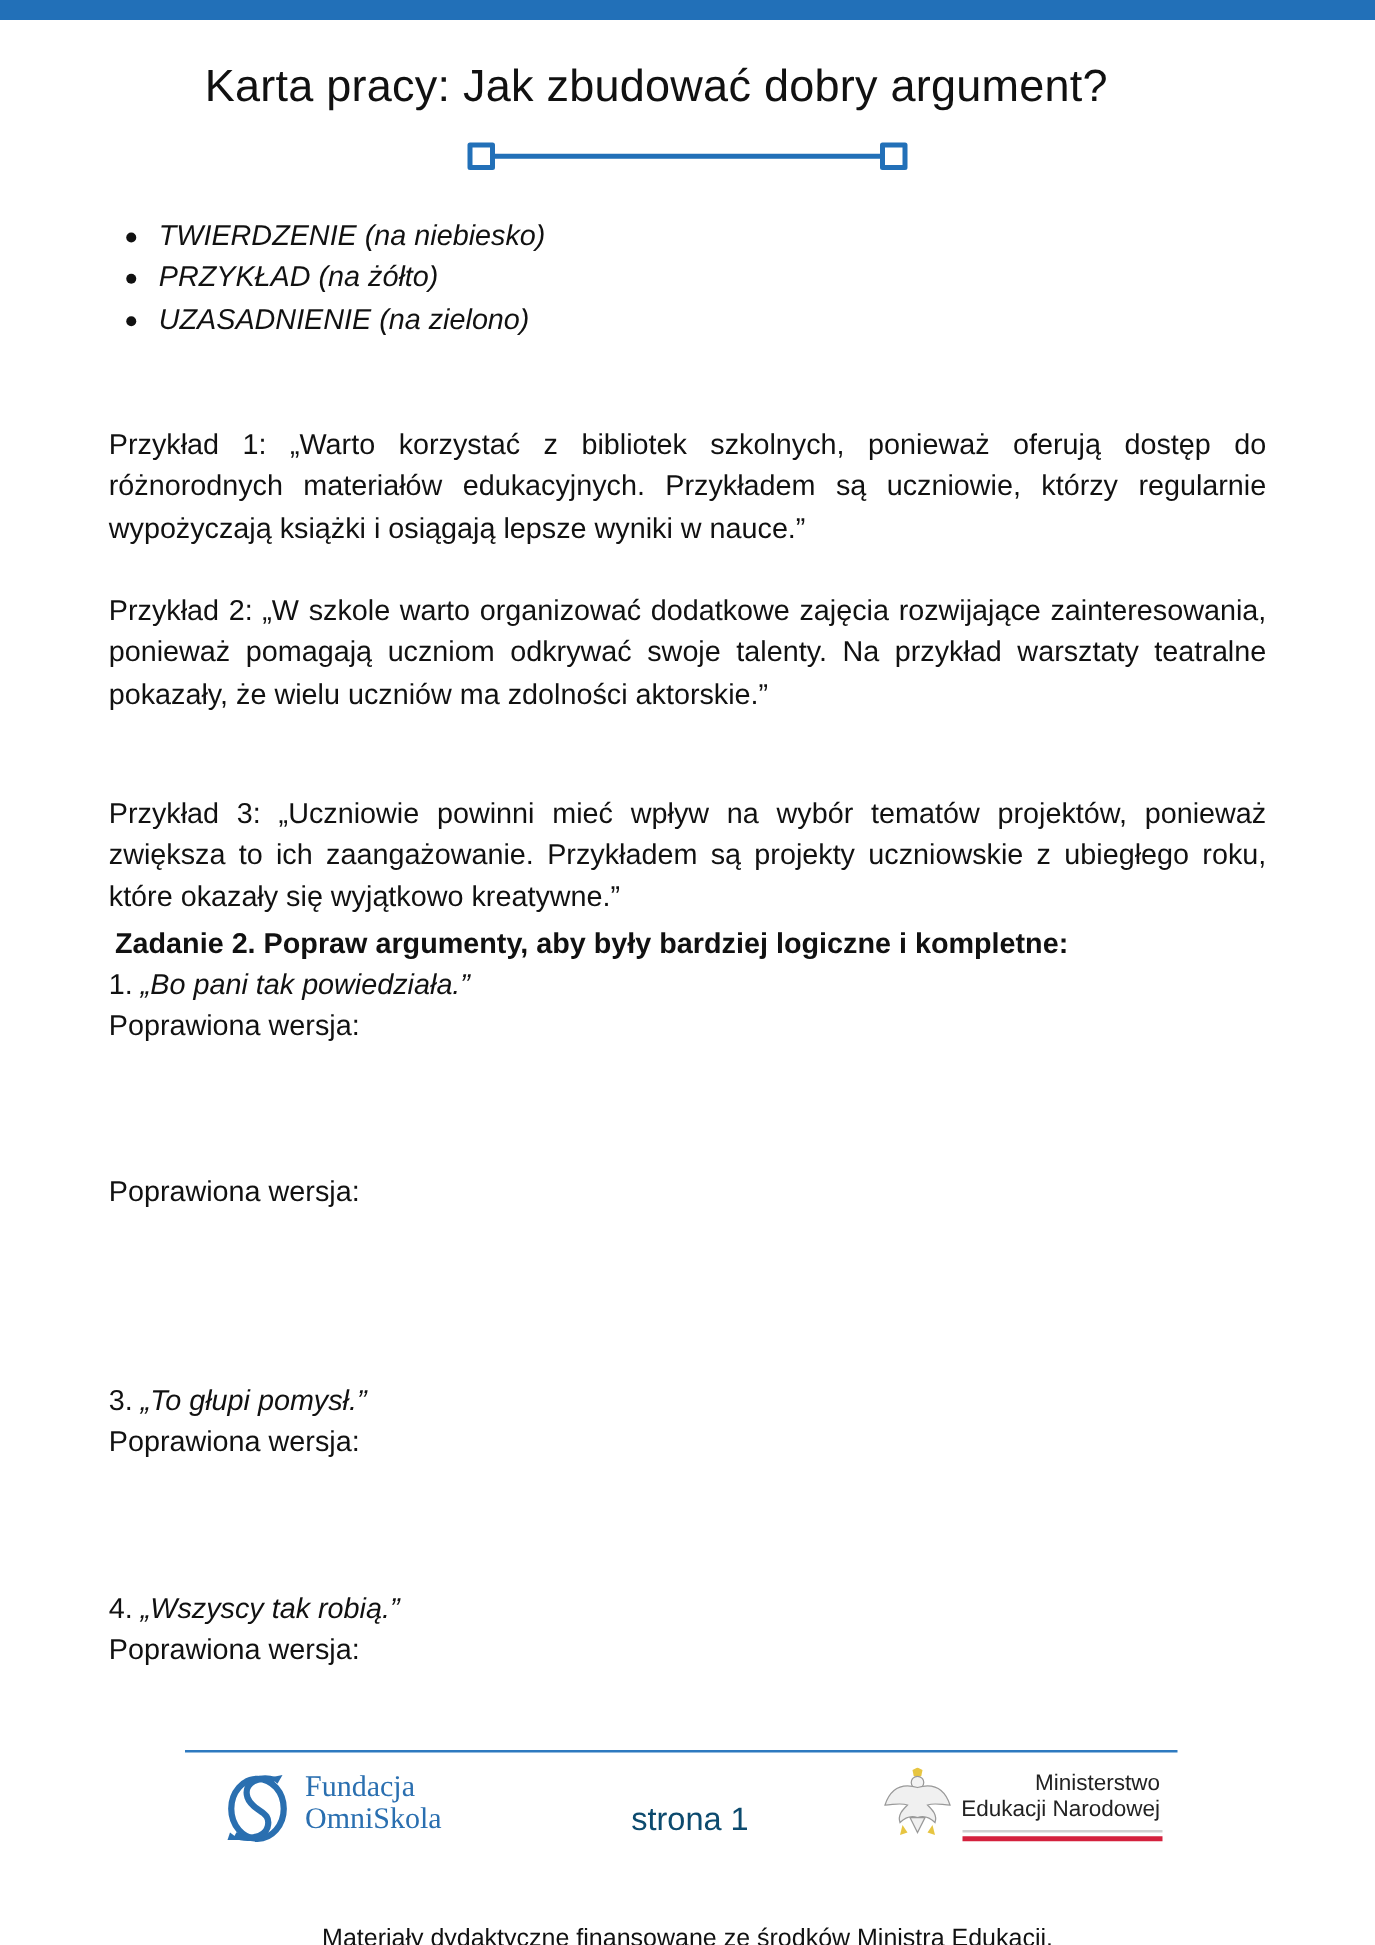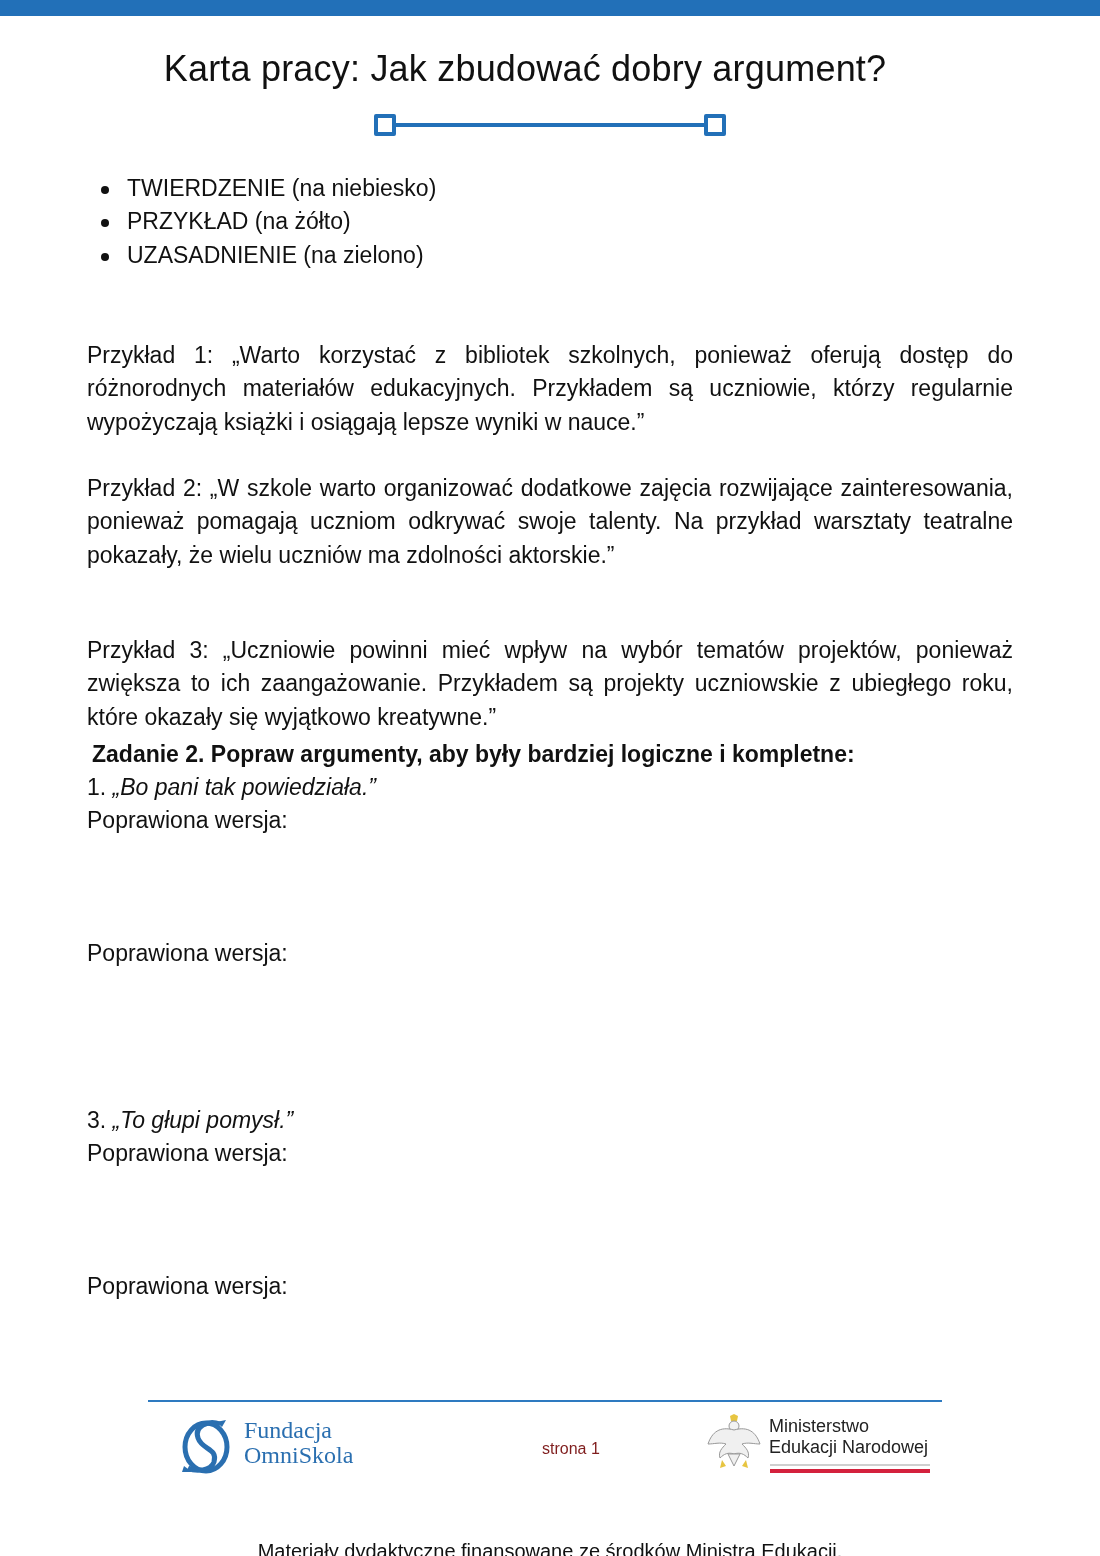--- a/index.html
+++ b/index.html
@@ -13,39 +13,39 @@
     font-size: 36px; font-weight: normal; color: #111; letter-spacing: 0.2px;
   }
   .divider { position: absolute; left: 374px; top: 114px; width: 352px; height: 22px; }
   .divider .line { position: absolute; left: 10px; right: 10px; top: 9px; height: 4px; background: #2270b8; }
   .divider .sq { position: absolute; top: 0; width: 14px; height: 14px; border: 4px solid #2270b8; border-radius: 2px; background: #fff; }
   .divider .sq.l { left: 0; }
   .divider .sq.r { right: 0; }
 
   .content { position: absolute; left: 87px; width: 926px; font-size: 23px; line-height: 33.4px; }
   .h { font-weight: bold; }
-  ul.bullets { margin: 0; padding: 0 0 0 40px; list-style: none; }
+  ul.bullets { margin: 0; padding: 0 0 0 40px; list-style: none; font-style: italic; }
   ul.bullets li { position: relative; }
   ul.bullets li::before {
     content: ""; position: absolute; left: -26px; top: 14px; width: 8px; height: 8px;
     border-radius: 50%; background: #111;
   }
   .para { text-align: justify; }
   .quote-it { font-style: italic; }
 
   .footer-line { position: absolute; left: 148px; top: 1400px; width: 794px; height: 2px; background: #2e7ac0; }
   .omni { position: absolute; left: 180px; top: 1416px; width: 220px; height: 60px; }
   .omni svg { position: absolute; left: 0; top: 2px; }
   .omni-text {
     position: absolute; left: 64px; top: 2px; font-family: "Liberation Serif", "DejaVu Serif", serif;
     color: #2a6fb0; font-size: 24px; line-height: 25px;
   }
-  .page-num { position: absolute; left: 542px; top: 1440px; font-size: 16px; color: #7f1d1d; }
+  .page-num { position: absolute; left: 505px; top: 1440px; font-size: 26px; color: #0c4a6e; }
   .men { position: absolute; left: 706px; top: 1414px; width: 240px; height: 62px; }
-  .men-text { position: absolute; left: 63px; top: 2px; font-size: 18px; line-height: 21px; color: #222; }
+  .men-text { position: absolute; left: 63px; top: 2px; font-size: 18px; line-height: 21px; color: #222; text-align: right; }
   .men-stripe-g { position: absolute; left: 64px; top: 50px; width: 160px; height: 2px; background: #cfcfcf; }
   .men-stripe-r { position: absolute; left: 64px; top: 55px; width: 160px; height: 4px; background: #d4213d; }
   .funding { position: absolute; left: 0; top: 1492px; width: 1100px; text-align: center; font-size: 20px; color: #111; margin-top: 48px; }
 </style>
 </head>
 <body>
 
 <div class="top-bar"></div>
 
 <h1 class="title" style="margin:0;">Karta pracy: Jak zbudować dobry argument?</h1>
@@ -78,20 +78,21 @@
 <div class="content" style="top:937px;">
   <div>Poprawiona wersja:</div>
 </div>
 
 <div class="content" style="top:1104px;">
   <div><span>3.</span> <span class="quote-it">„To głupi pomysł.”</span></div>
   <div>Poprawiona wersja:</div>
 </div>
 
 <div class="content" style="top:1270px;">
+  <div><span>4.</span> <span class="quote-it">„Wszyscy tak robią.”</span></div>
   <div>Poprawiona wersja:</div>
 </div>
 
 <div class="footer-line"></div>
 
 <div class="omni">
   <svg width="52" height="56" viewBox="0 0 52 56">
     <ellipse cx="26" cy="29" rx="21" ry="24" fill="none" stroke="#2a6fb0" stroke-width="5"></ellipse>
     <path d="M40 6 C28 2, 14 8, 18 20 C22 32, 38 30, 34 44 C31 53, 16 54, 8 50" fill="none" stroke="#2a6fb0" stroke-width="5"></path>
     <path d="M36 4 L46 2 L42 9 Z" fill="#2a6fb0"></path>

